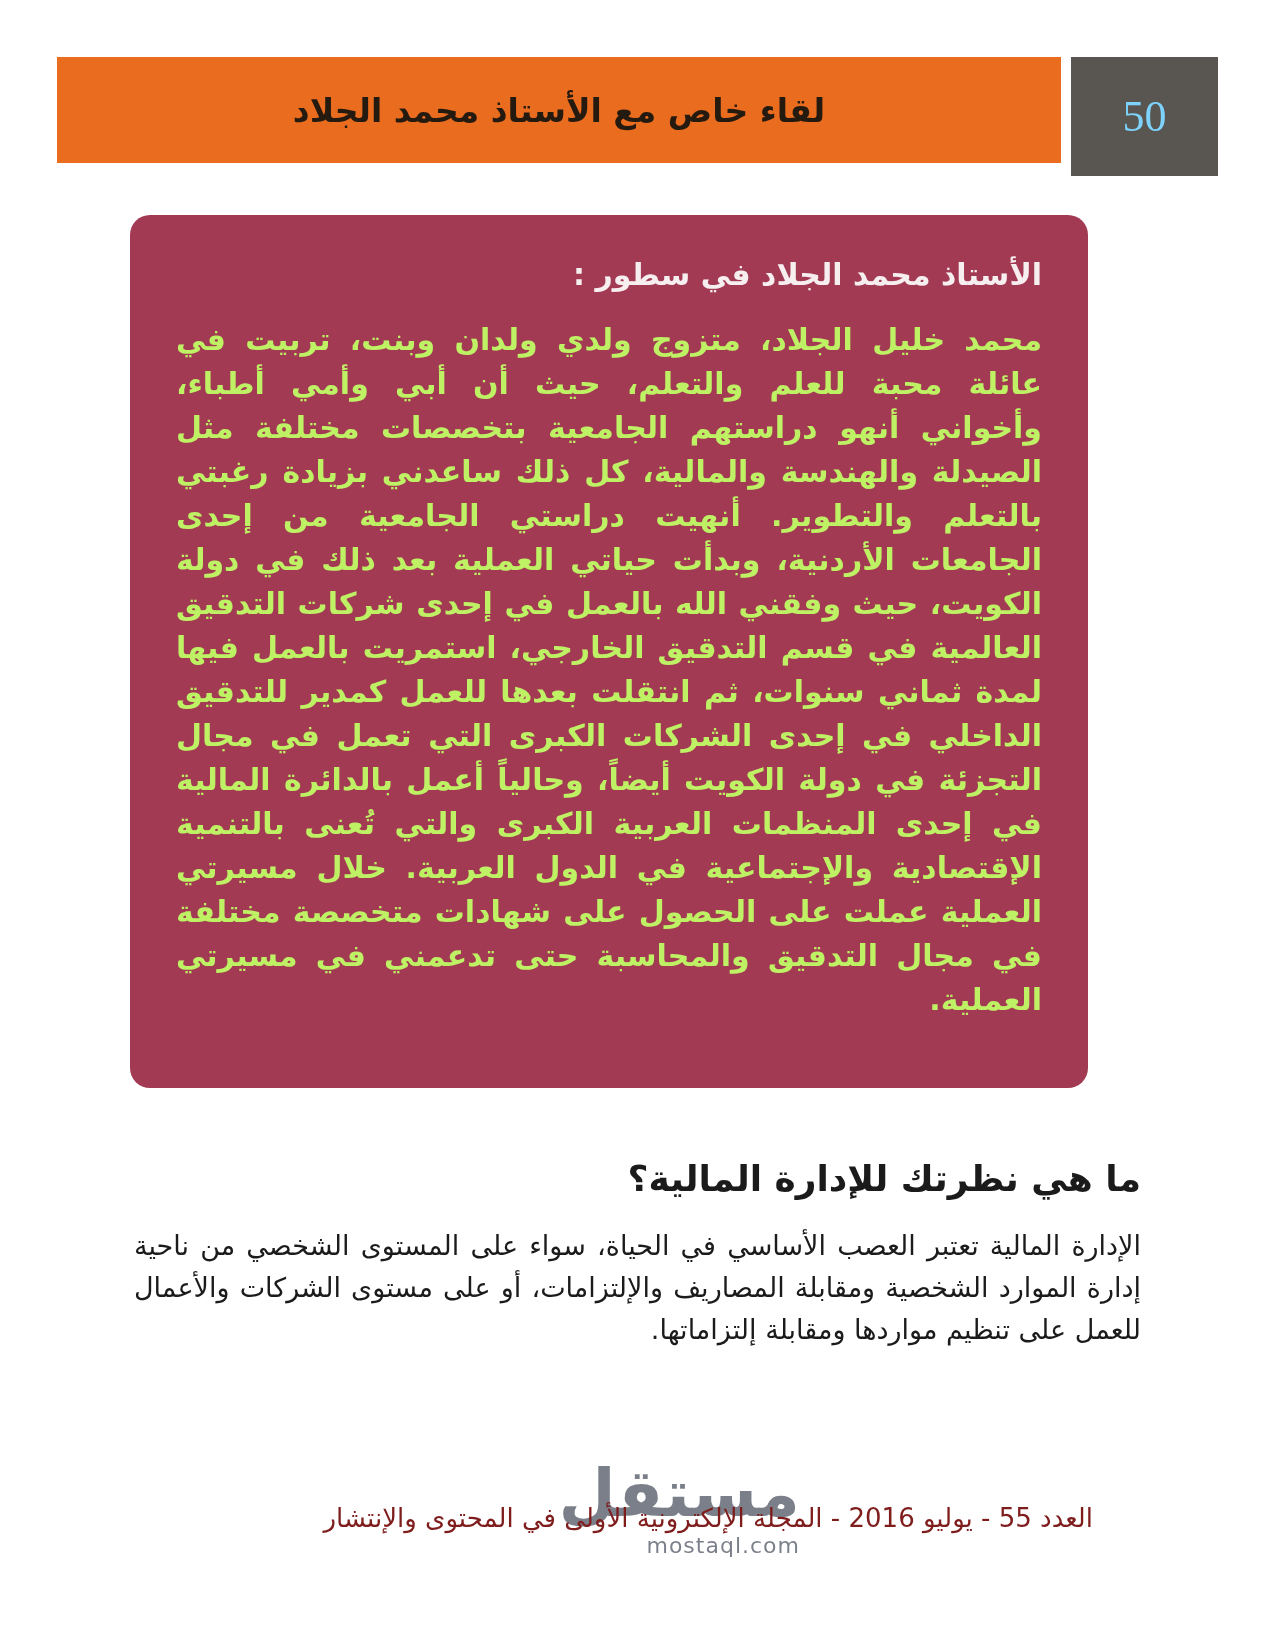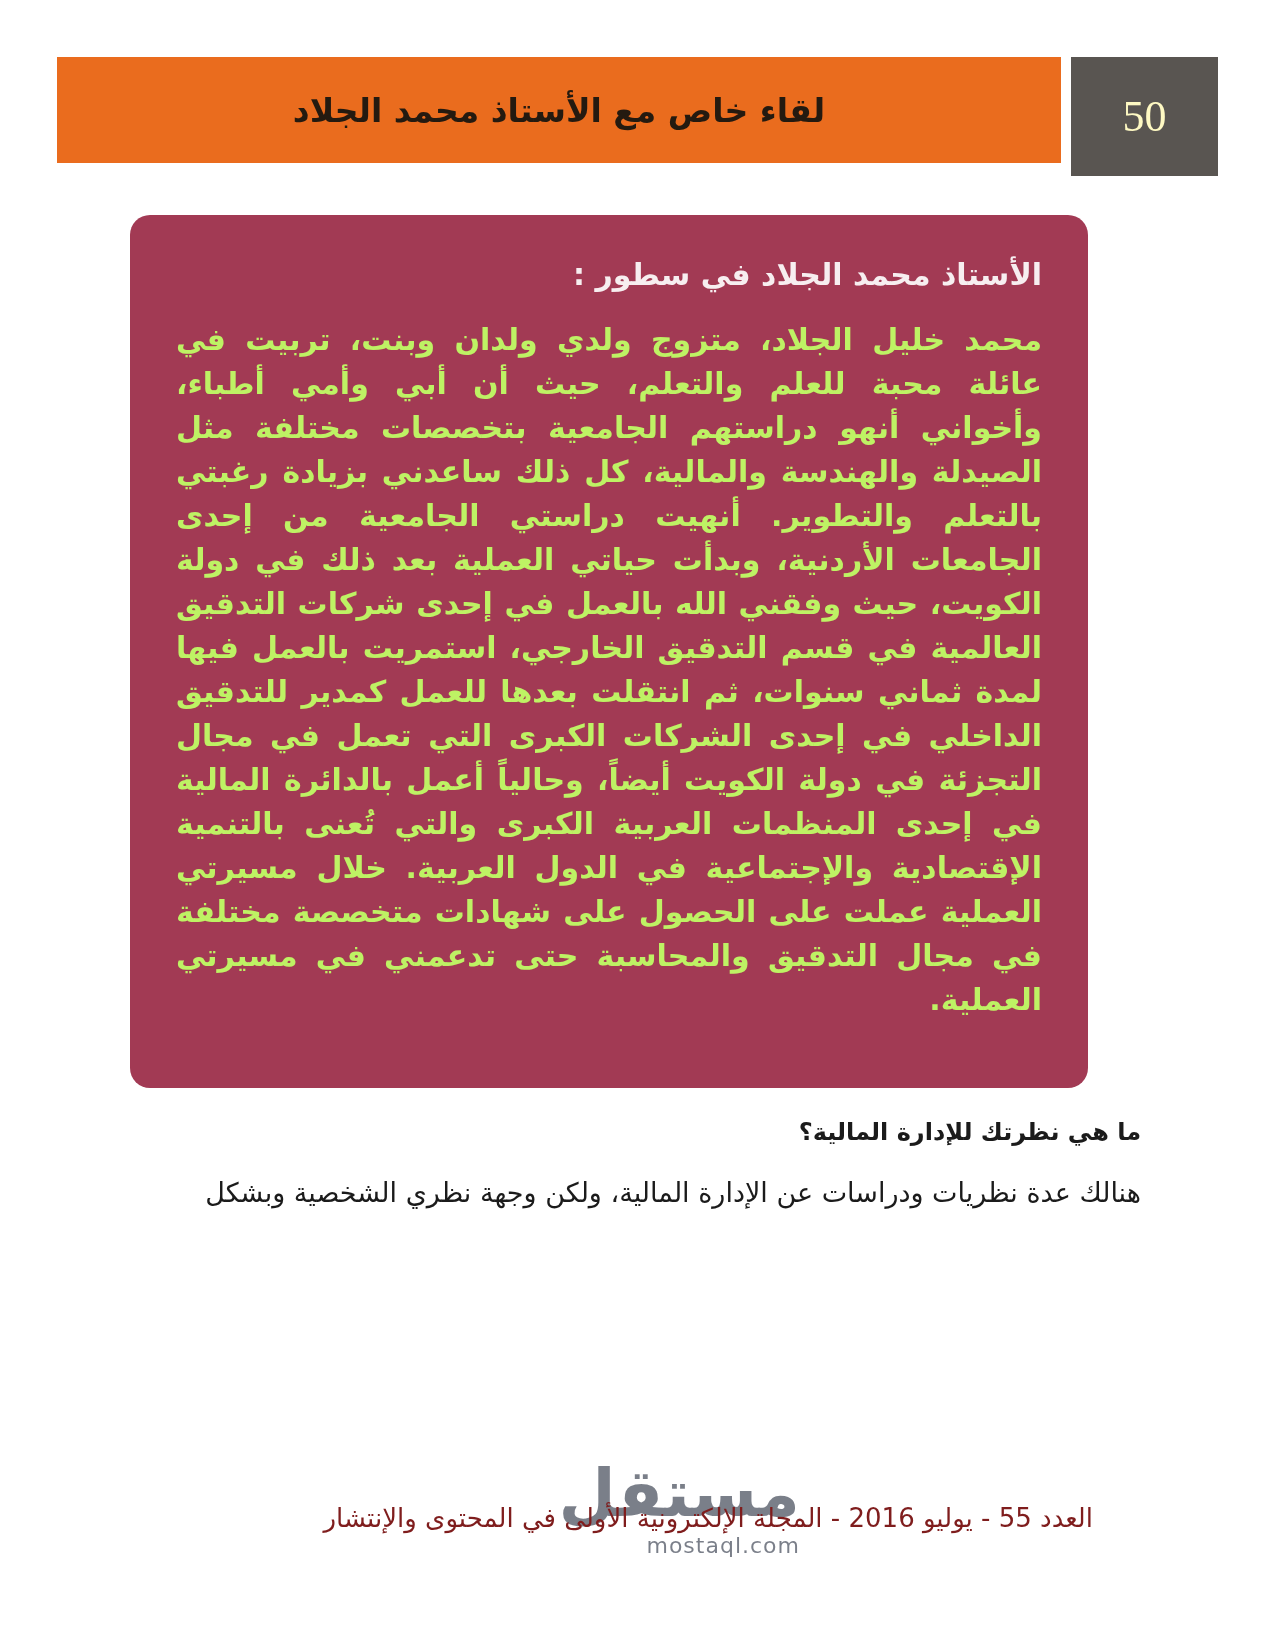--- a/index.html
+++ b/index.html
@@ -22,21 +22,21 @@
     top: 57px;
     right: 57px;
     width: 147px;
     height: 119px;
     background: #595551;
     display: flex;
     align-items: center;
     justify-content: center;
   }
   .page-num {
-    color: #fef9c3;
+    color: #7dd3fc;
     font-family: "Liberation Serif", serif;
     font-size: 44px;
     line-height: 1;
     direction: ltr;
   }
   .header-bar {
     position: absolute;
     top: 57px;
     right: 214px;
     left: 57px;
@@ -82,23 +82,24 @@
 
   
   .qa {
     position: absolute;
     top: 1118px;
     right: 134px;
     left: 134px;
     color: #1b1b1b;
   }
   .qa-question {
-    font-size: 24px;
+    font-size: 36px;
     font-weight: bold;
     margin-bottom: 26px;
+    margin-top: 40px;
   }
   .qa-answer {
     font-size: 27px;
     line-height: 42px;
     text-align: justify;
     text-align-last: right;
   }
   .qa-answer + .qa-answer {
     margin-top: 26px;
   }
@@ -149,21 +150,21 @@
     <span class="page-num">50</span>
   </div>
 
   <section class="profile-box">
     <h2 class="profile-title">الأستاذ محمد الجلاد في سطور :</h2>
     <p class="profile-body">محمد خليل الجلاد، متزوج ولدي ولدان وبنت، تربيت في عائلة محبة للعلم والتعلم، حيث أن أبي وأمي أطباء، وأخواني أنهو دراستهم الجامعية بتخصصات مختلفة مثل الصيدلة والهندسة والمالية، كل ذلك ساعدني بزيادة رغبتي بالتعلم والتطوير. أنهيت دراستي الجامعية من إحدى الجامعات الأردنية، وبدأت حياتي العملية بعد ذلك في دولة الكويت، حيث وفقني الله بالعمل في إحدى شركات التدقيق العالمية في قسم التدقيق الخارجي، استمريت بالعمل فيها لمدة ثماني سنوات، ثم انتقلت بعدها للعمل كمدير للتدقيق الداخلي في إحدى الشركات الكبرى التي تعمل في مجال التجزئة في دولة الكويت أيضاً، وحالياً أعمل بالدائرة المالية في إحدى المنظمات العربية الكبرى والتي تُعنى بالتنمية الإقتصادية والإجتماعية في الدول العربية. خلال مسيرتي العملية عملت على الحصول على شهادات متخصصة مختلفة في مجال التدقيق والمحاسبة حتى تدعمني في مسيرتي العملية.</p>
   </section>
 
   <section class="qa">
     <h3 class="qa-question">ما هي نظرتك للإدارة المالية؟</h3>
-    <p class="qa-answer">هنالك عدة نظريات ودراسات عن الإدارة المالية، ولكن وجهة نظري الشخصية وبشكل</p>
+    <p class="qa-answer">الإدارة المالية تعتبر العصب الأساسي في الحياة، سواء على المستوى الشخصي من ناحية إدارة الموارد الشخصية ومقابلة المصاريف والإلتزامات، أو على مستوى الشركات والأعمال للعمل على تنظيم مواردها ومقابلة إلتزاماتها.</p>
   </section>
 
   <div class="watermark">
     <span class="watermark-word">مستقل</span>
     <span class="watermark-domain">mostaql.com</span>
   </div>
 
   <div class="footer-line">العدد 55 - يوليو 2016 -  المجلة الإلكترونية الأولى في المحتوى والإنتشار</div>
 
 </div>

